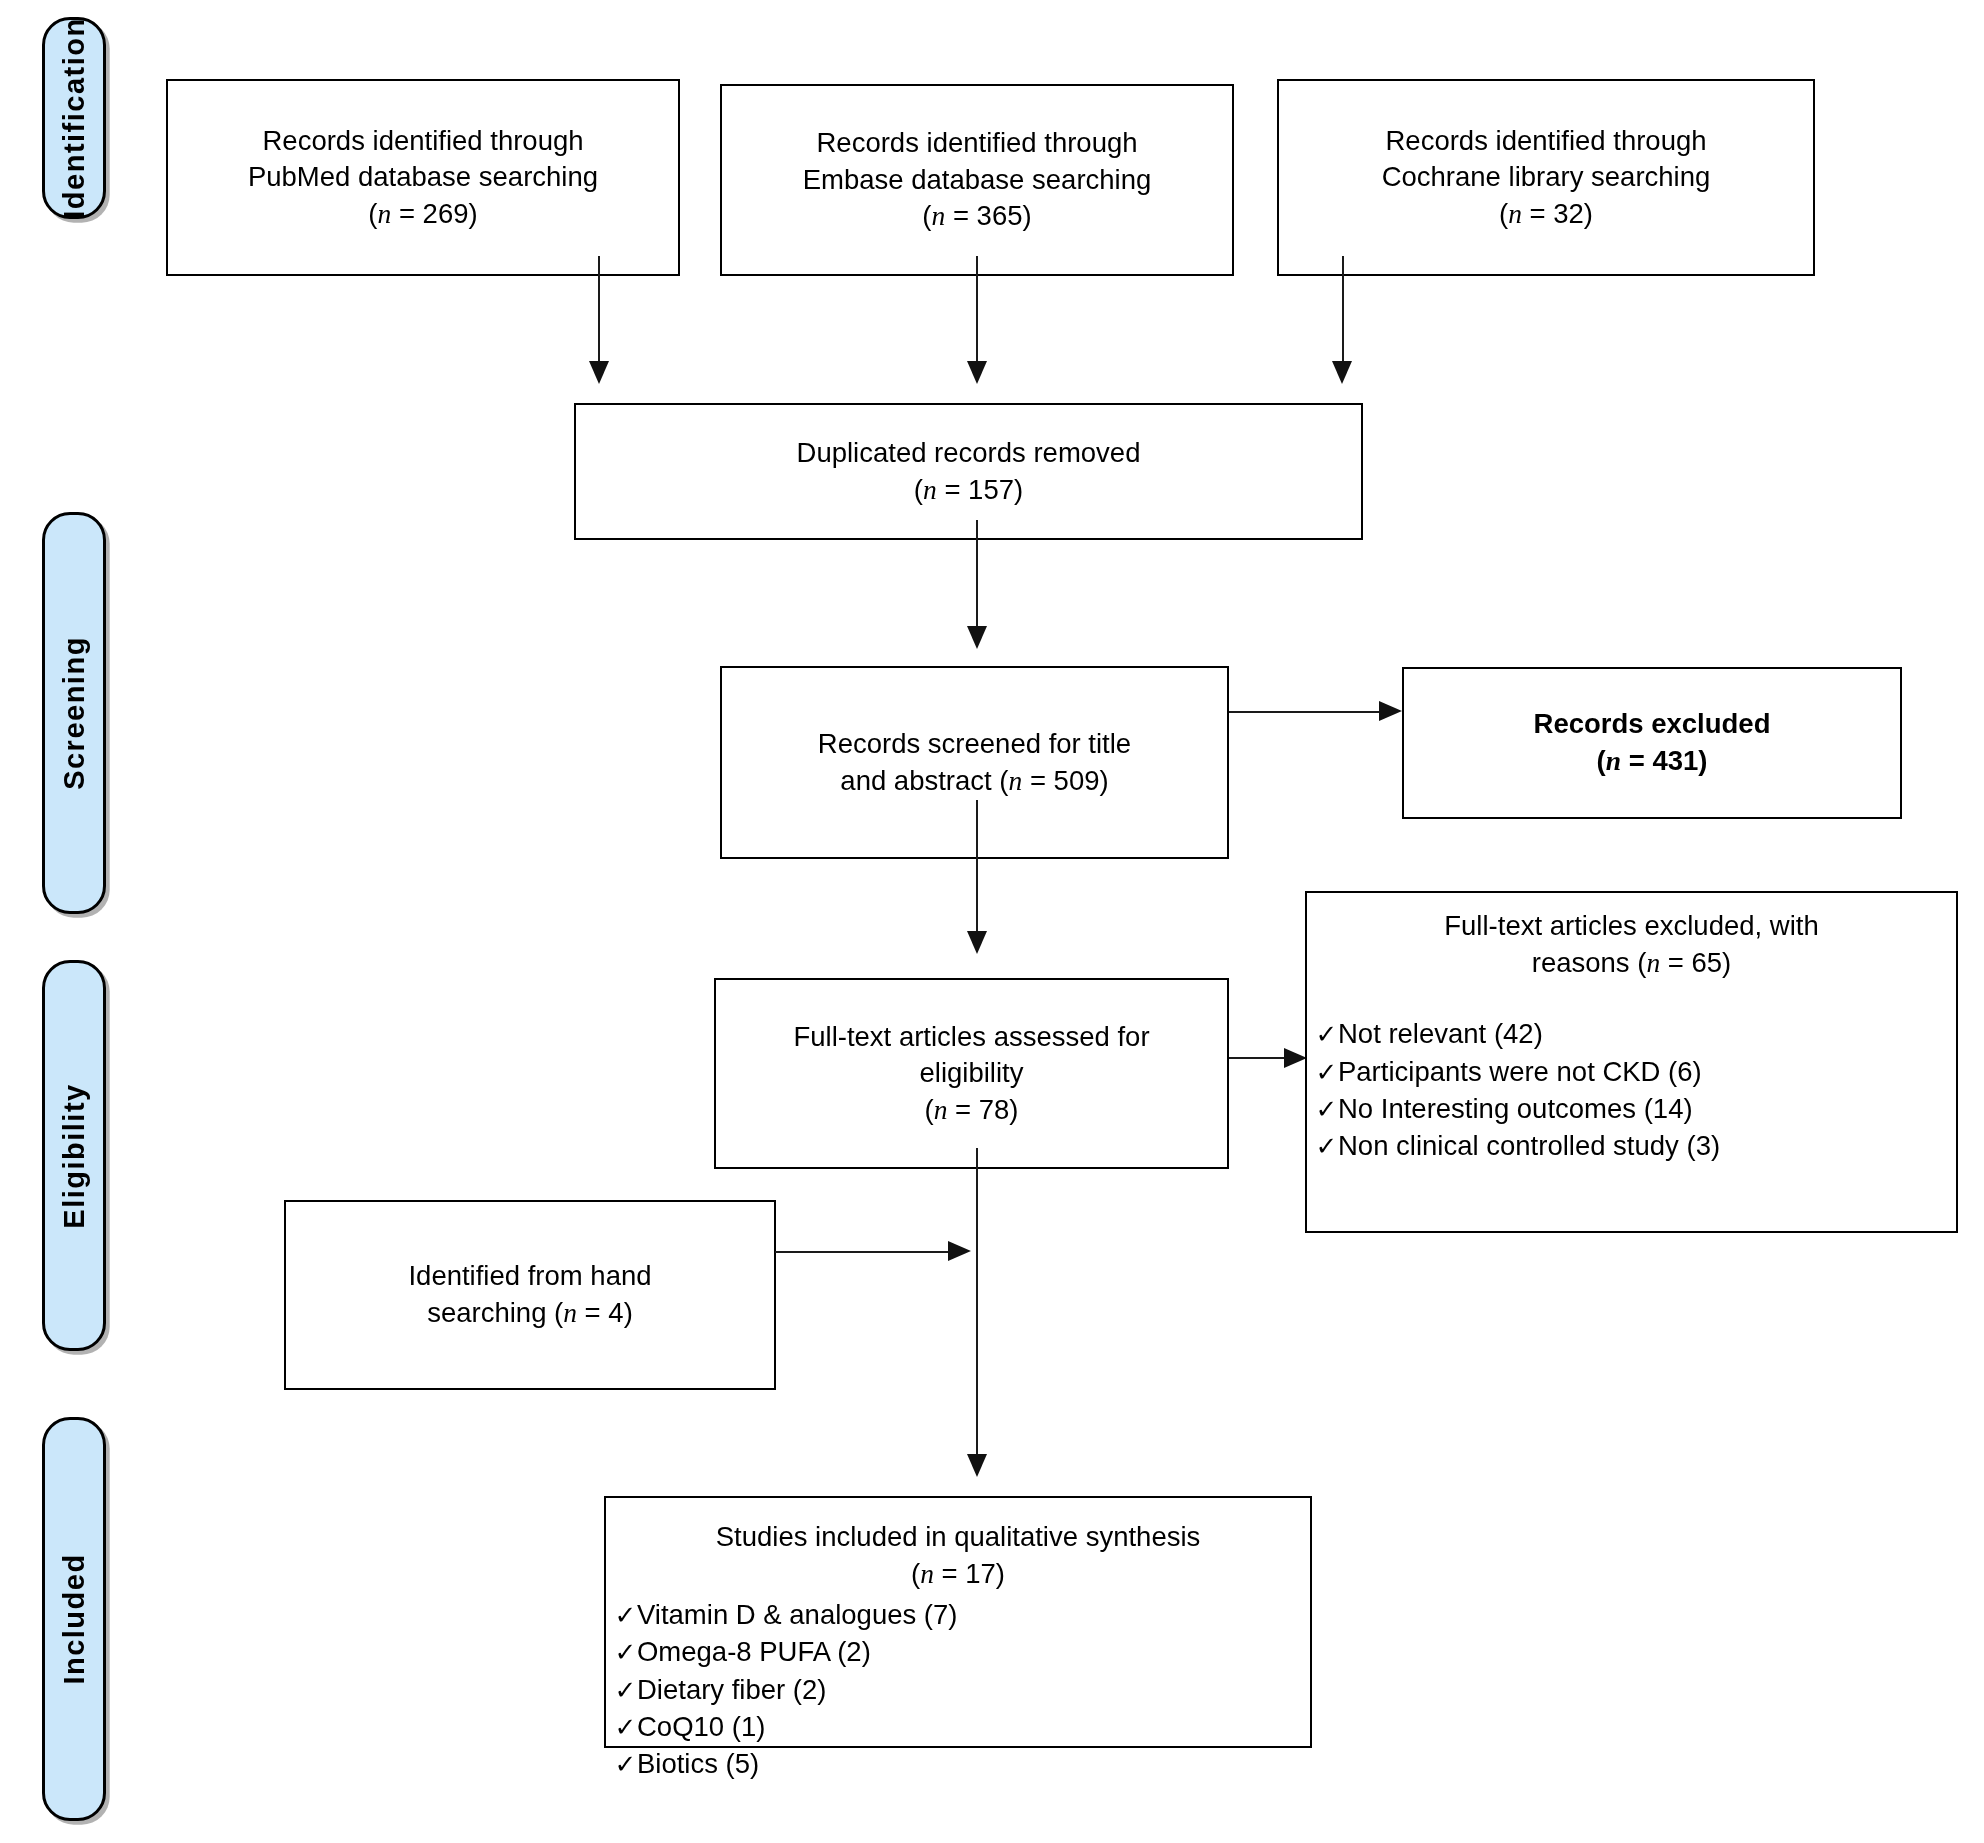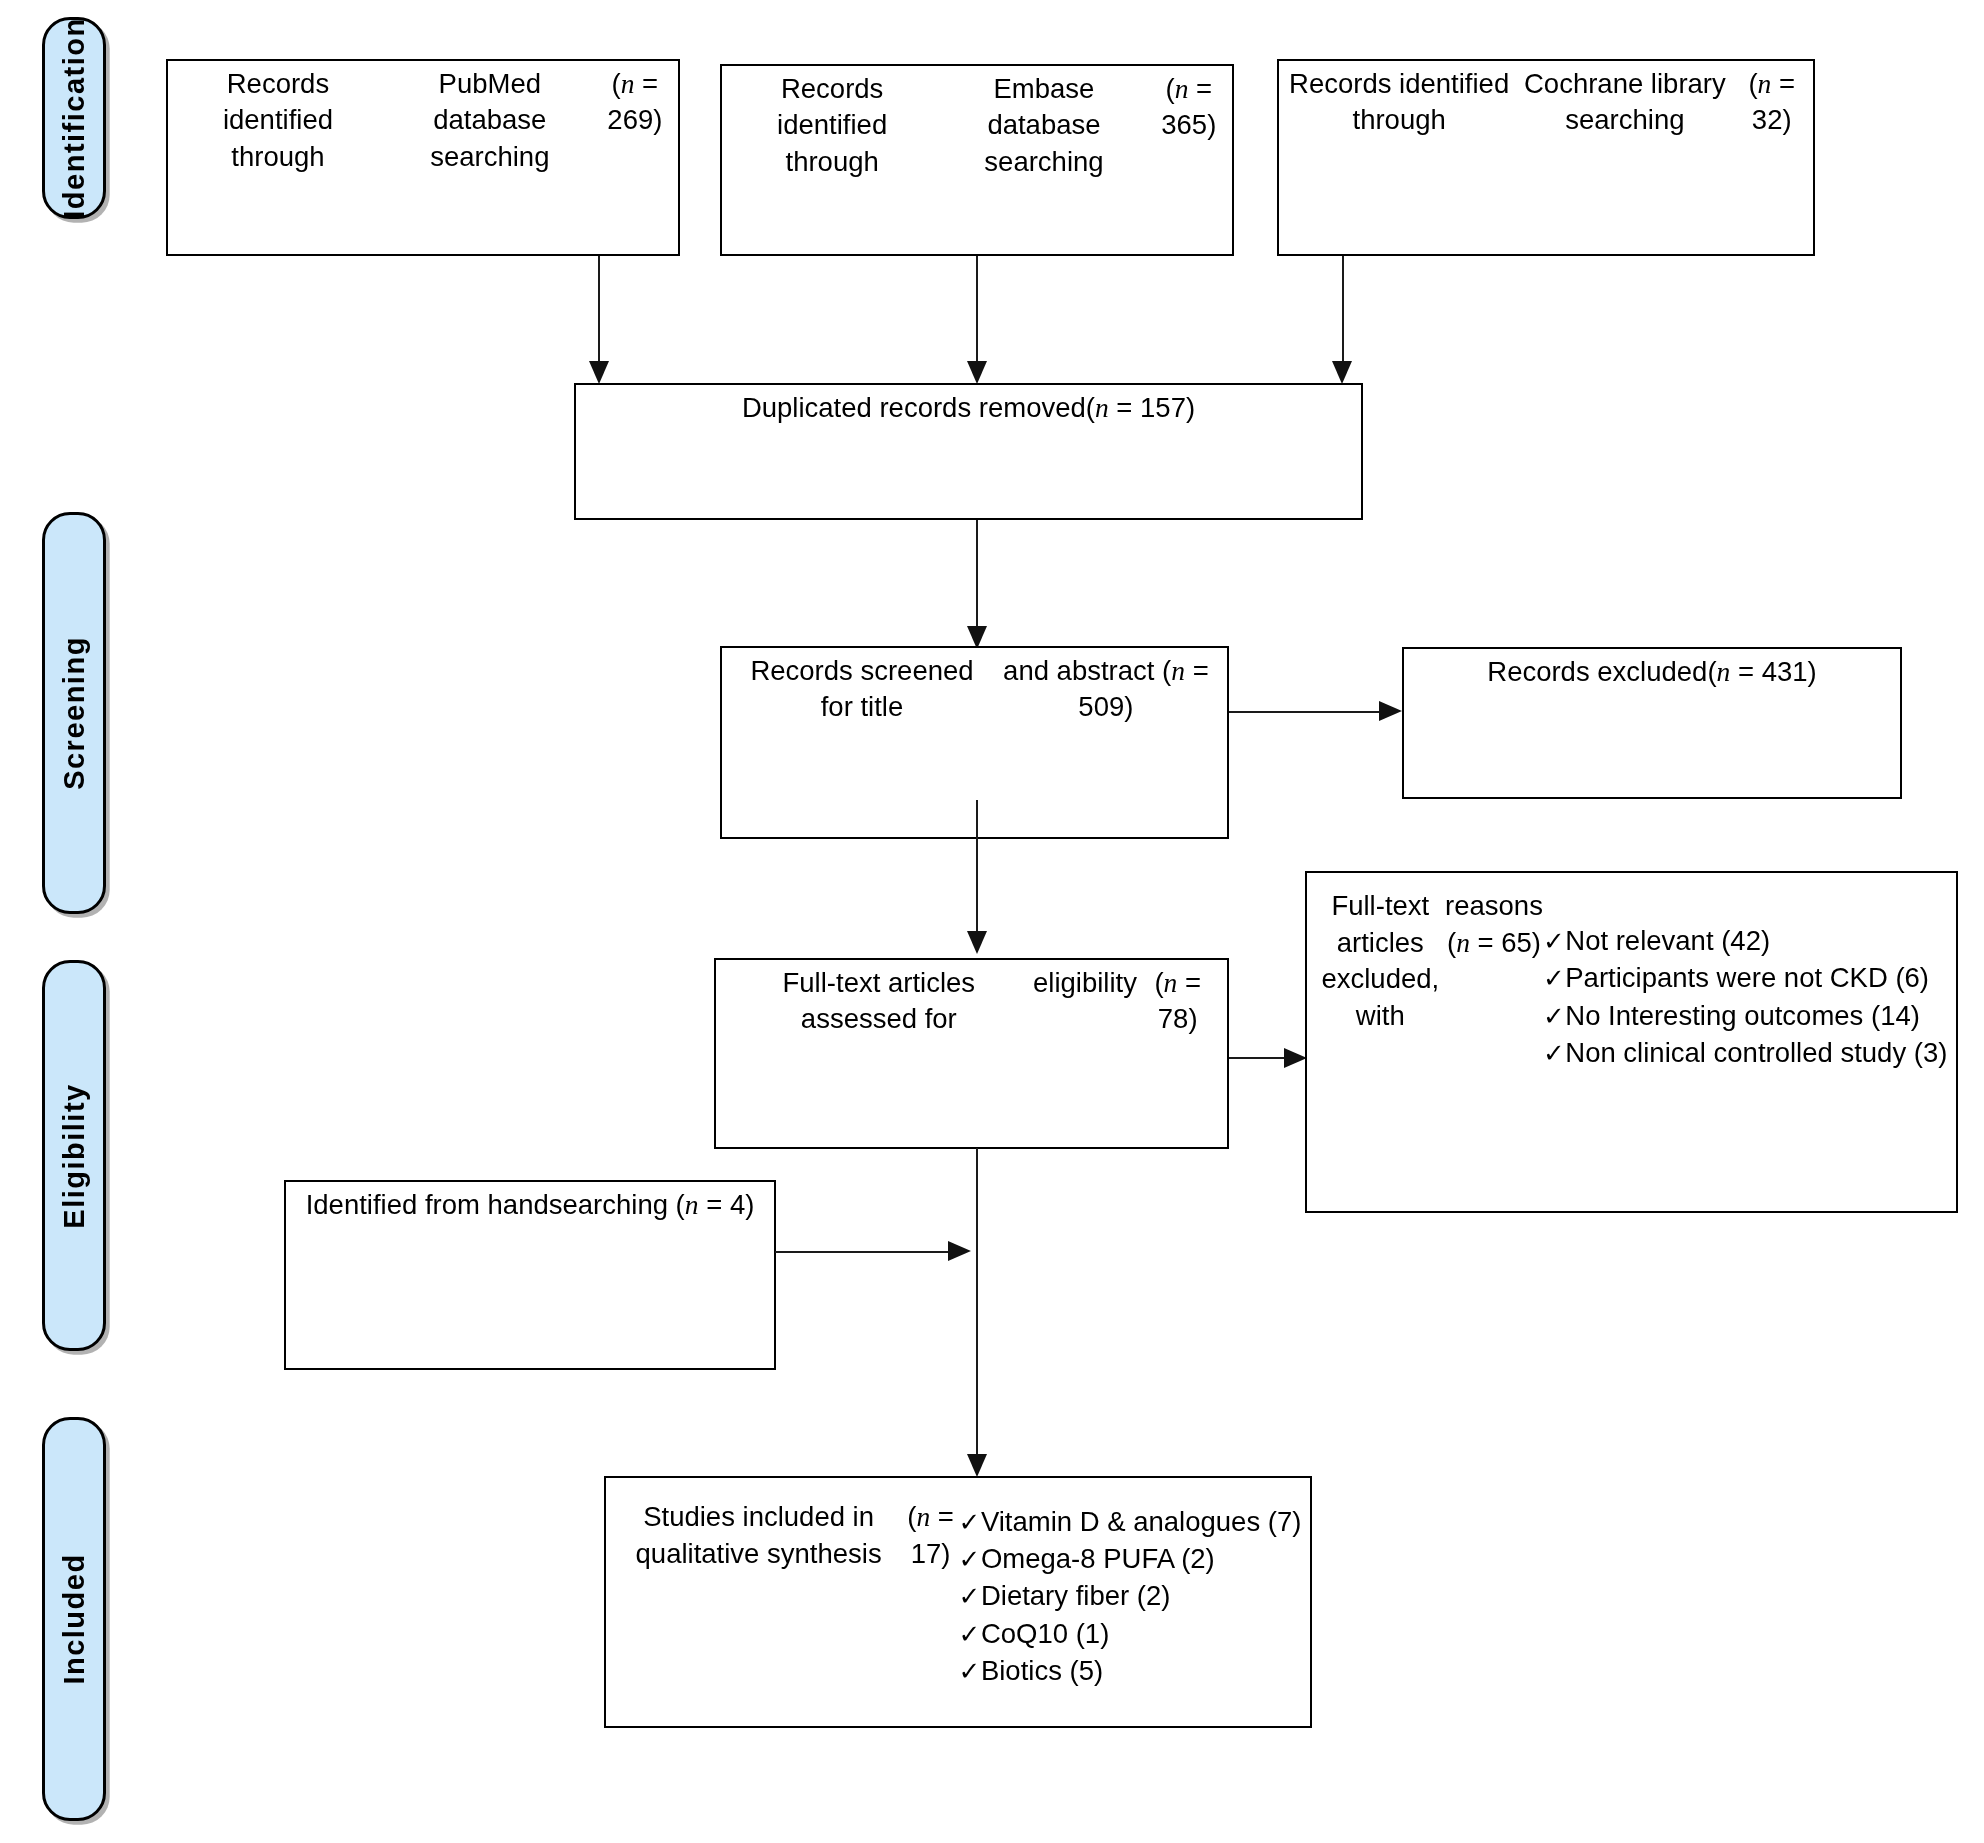--- a/index.html
+++ b/index.html
@@ -42,22 +42,24 @@
     font-family: "Liberation Sans", sans-serif;
   }
 
   
   .flow-box {
     position: absolute;
     background: #ffffff;
     border: 2.4px solid #000000;
     box-sizing: border-box;
     display: flex;
+    flex-direction: column;
     justify-content: center;
     padding: 4.9px 8.6px;
+    margin-top: 20px;
   }
   .flow-box .btext {
     display: block;
     text-align: center;
     font-size: 27.5px;
     line-height: 1.33;
     color: #000000;
     font-family: "Liberation Sans", sans-serif;
   }
   .nval {
@@ -167,21 +169,21 @@
   <div class="arrow-down" style="left:967px; top:626px;"></div>
 
   <div class="flow-box" style="left:720px; top:646px; width:509px; height:193px;">
     <span class="btext">Records screened for title</span>
     <span class="btext"><span>and abstract (</span><span class="nval">n</span><span>  =  </span><span>509</span><span>)</span></span>
   </div>
 
   <div class="hline" style="left:1229px; top:711px; width:153px;"></div>
   <div class="arrow-right" style="left:1379px; top:701px;"></div>
 
-  <div class="flow-box" style="left:1402px; top:647px; width:500px; height:152px;">
+  <div class="flow-box" style="left:1402px; top:647px; width:500px; height:152px;font-weight:bold;">
     <span class="btext">Records excluded</span>
     <span class="btext"><span>(</span><span class="nval">n</span><span>  =  </span><span>431</span><span>)</span></span>
   </div>
 
   <div class="vline" style="left:976px; top:800px; height:136px;"></div>
   <div class="arrow-down" style="left:967px; top:931px;"></div>
 
   <div class="flow-box" style="left:714px; top:958px; width:515px; height:191px;">
     <span class="btext">Full-text articles assessed for</span>
     <span class="btext">eligibility</span>

